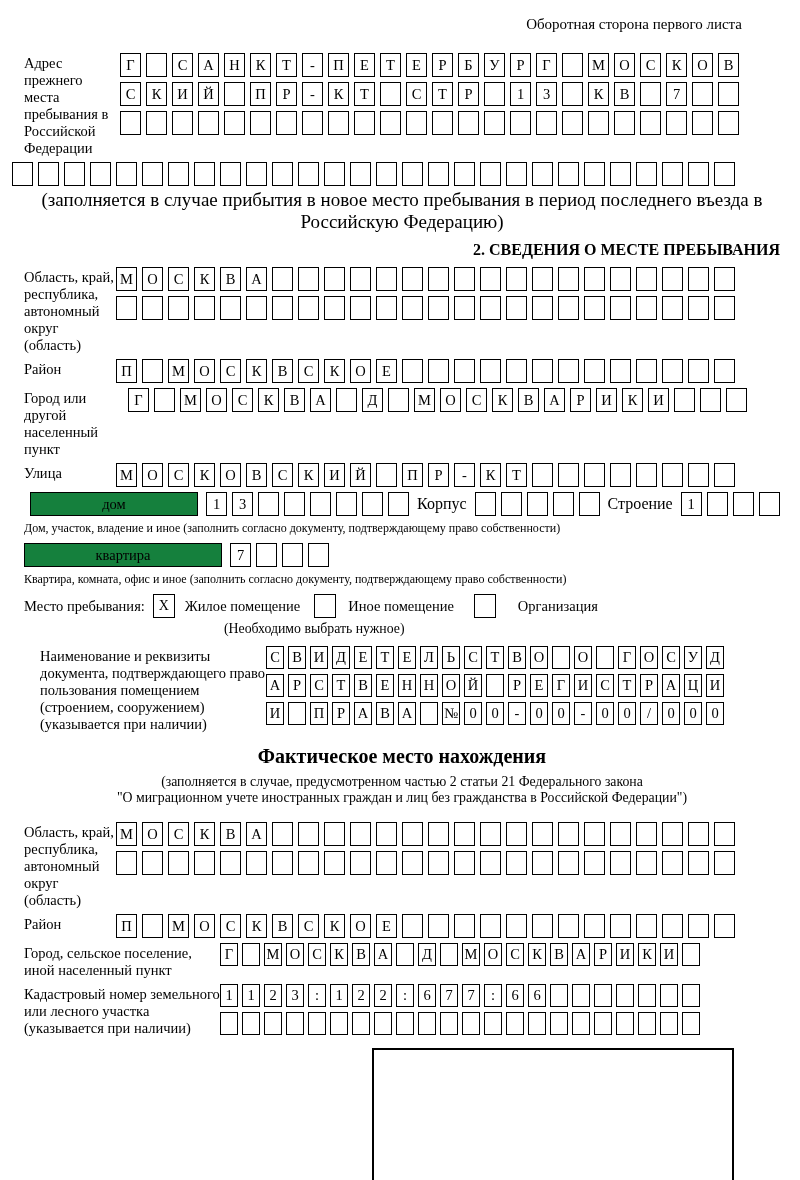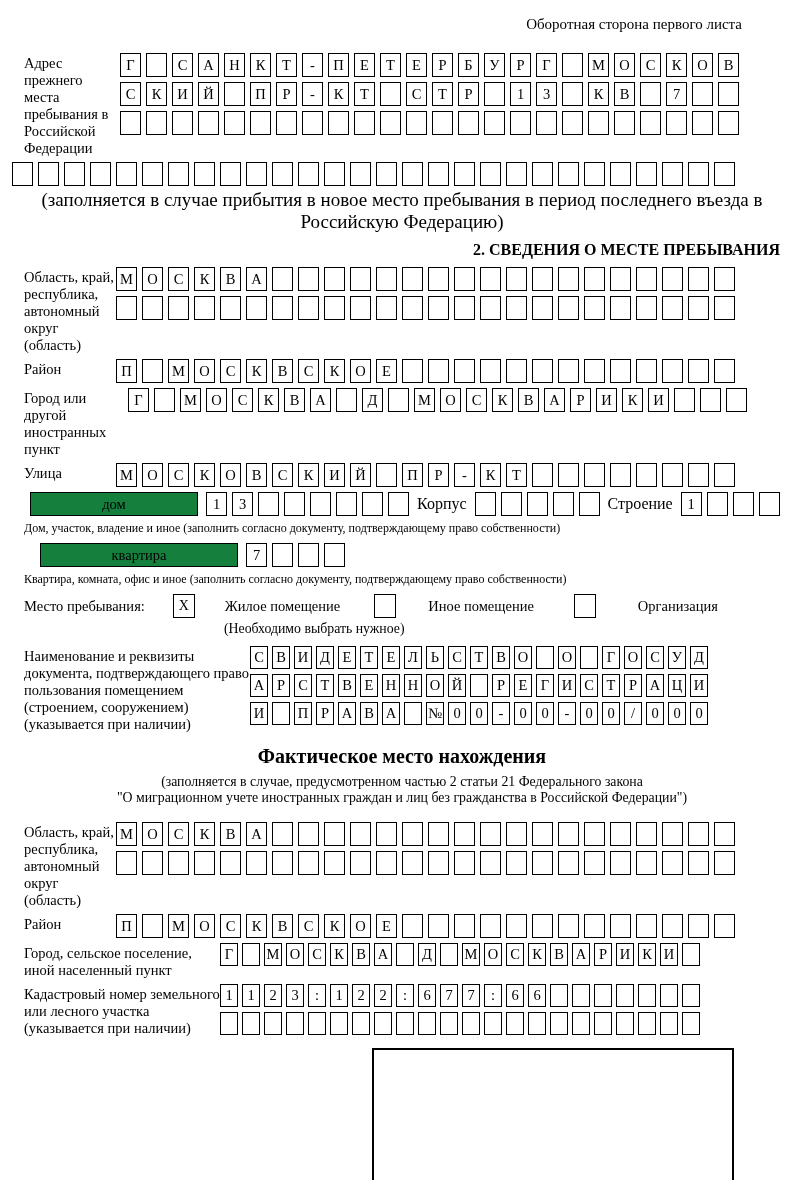--- a/index.html
+++ b/index.html
@@ -9,45 +9,45 @@
     overflow:hidden;
   }
   .sheet{box-sizing:border-box;width:800px;padding:16px 20px 0 24px;}
   .header-note{text-align:right;font-size:15px;padding-right:38px;margin-bottom:20px;}
   .frow{display:flex;align-items:flex-start;margin-bottom:5px;}
   .flabel{flex:0 0 auto;font-size:14.5px;line-height:17px;padding-top:2px;}
   .lw92{width:92px;}
   .lw96{width:96px;}
   .lw104{width:104px;}
   .lw196{width:196px;}
-  .lw226{width:226px;}
+  .lw226{width:226px;margin-left:16px;}
   .cells{display:flex;gap:5px;flex-wrap:nowrap;}
   .cell{
     flex:0 0 auto;width:21px;height:24px;border:1.5px solid #000;
     box-sizing:border-box;display:flex;align-items:center;justify-content:center;
     font-size:14.5px;line-height:1;background:#fff;
   }
   .cells-sm{gap:4px;}
   .cells-sm .cell{width:18px;height:23px;}
   .rowstack>.cells{margin-bottom:5px;}
   .fullrow{margin-left:-12px;margin-bottom:3px;}
   .center-note{text-align:center;font-size:19px;margin:2px 0 8px;}
   .sec-title{text-align:right;font-weight:bold;font-size:16px;margin:8px 0 8px;}
   .subhead{text-align:center;font-weight:bold;font-size:20px;margin:12px 0 6px;}
   .cnote{text-align:center;font-size:13.8px;line-height:16px;}
   .cnote-block{margin-bottom:16px;}
   .wide-box{
     border:1.5px solid #000;box-sizing:border-box;height:24px;flex:0 0 auto;
     display:flex;align-items:center;justify-content:center;font-size:14.5px;background:#15803d;
   }
   .house-box{width:168px;margin-right:8px;margin-left:6px;}
-  .apt-box{width:198px;margin-right:8px;margin-left:16px;}
+  .apt-box{width:198px;margin-right:8px;margin-left:0;}
   .inline-label{font-size:16px;margin:3px 8px 0 8px;flex:0 0 auto;}
   .note-left{font-size:12px;margin:2px 0 7px;}
-  .stay-row{display:flex;align-items:center;margin-top:5px;font-size:14.5px;gap:20px;}
+  .stay-row{display:flex;align-items:center;margin-top:5px;font-size:14.5px;}
   .stay-label{margin-right:8px;}
   .cbox{
     width:22px;height:24px;border:1.5px solid #000;box-sizing:border-box;flex:0 0 auto;
     display:flex;align-items:center;justify-content:center;font-size:14px;background:#fff;
   }
   .opt1{margin:0 14px 0 10px;}
   .opt2{margin:0 20px 0 12px;}
   .opt3{margin:0 0 0 22px;}
   .stay-note{margin:3px 0 9px 200px;font-size:13.8px;}
   .stamp-wrap{margin-left:348px;width:388px;margin-top:8px;}
@@ -259,21 +259,21 @@
         <span class="cell"></span>
         <span class="cell"></span>
         <span class="cell"></span>
         <span class="cell"></span>
         <span class="cell"></span>
         <span class="cell"></span>
       </div>
   </div>
 
   <div class="frow">
-    <div class="flabel lw104">Город или другой иностранных пункт</div>
+    <div class="flabel lw104">Город или другой населенный пункт</div>
     <div class="cells">
         <span class="cell">Г</span>
         <span class="cell"></span>
         <span class="cell">М</span>
         <span class="cell">О</span>
         <span class="cell">С</span>
         <span class="cell">К</span>
         <span class="cell">В</span>
         <span class="cell">А</span>
         <span class="cell"></span>

